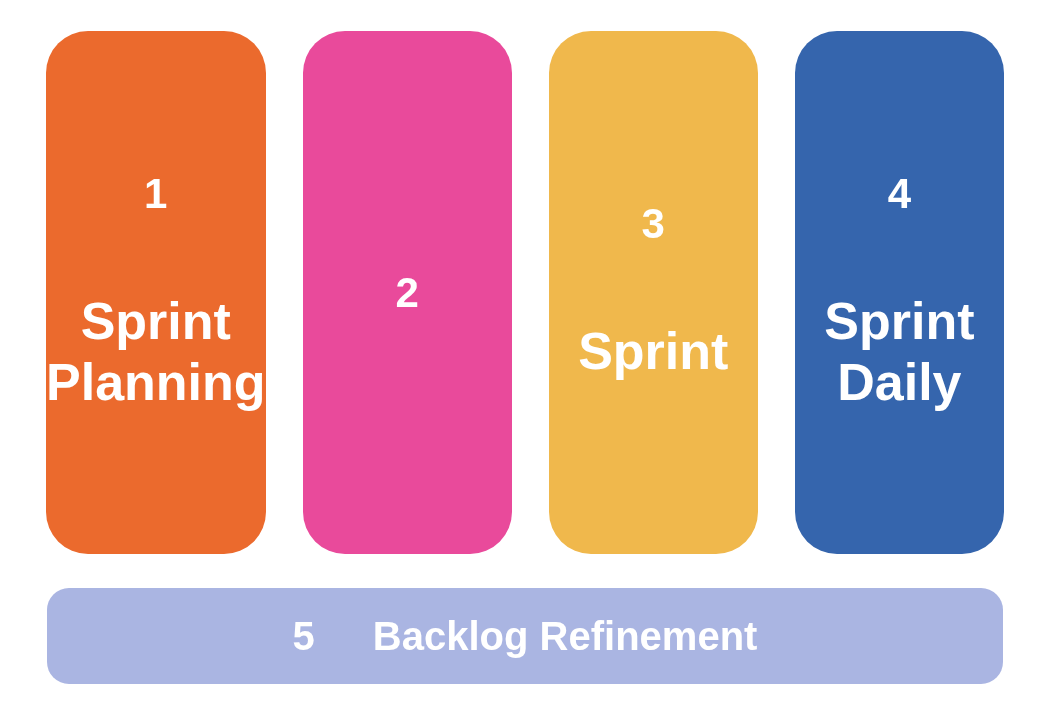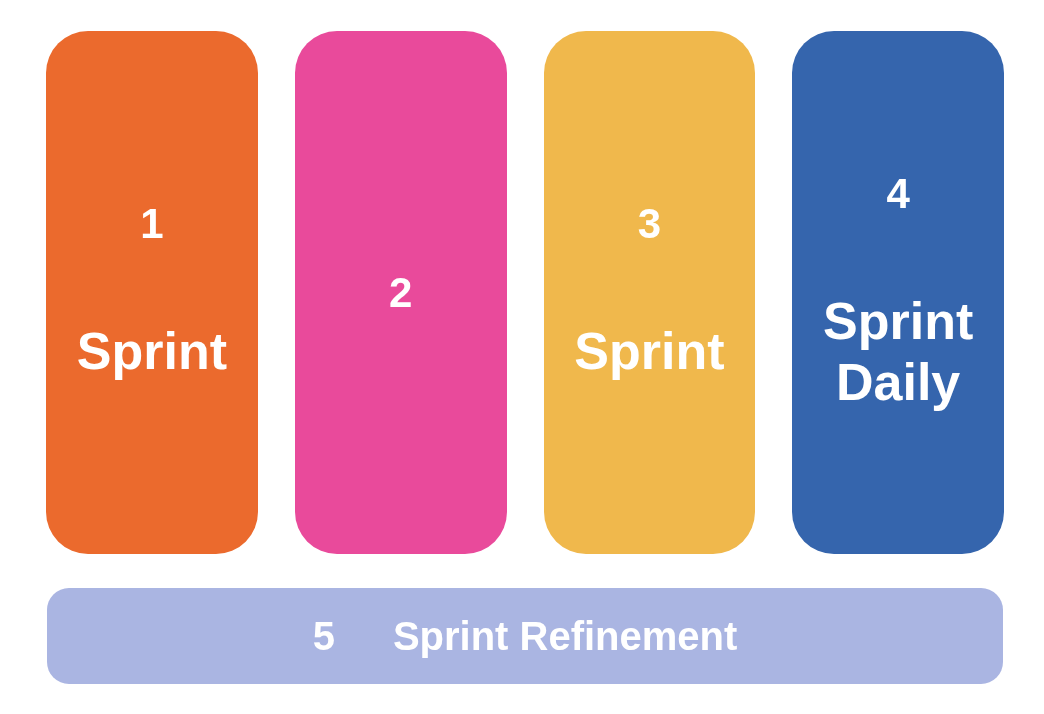--- a/index.html
+++ b/index.html
@@ -68,20 +68,21 @@
 <body>
 
 <div class="canvas">
 
   <div class="pillars">
 
     <div class="pillar" style="background-color: rgb(235, 106, 45);">
       <div class="pillar-number">1</div>
       <div class="pillar-label">
         <span>Sprint</span><br>
+        <span>Planning</span>
       </div>
     </div>
 
     <div class="pillar" style="background-color: rgb(233, 74, 155);">
       <div class="pillar-number">2</div>
     </div>
 
     <div class="pillar" style="background-color: rgb(240, 184, 76);">
       <div class="pillar-number">3</div>
       <div class="pillar-label">
@@ -94,16 +95,16 @@
       <div class="pillar-label">
         <span>Sprint</span><br>
         <span>Daily</span>
       </div>
     </div>
 
   </div>
 
   <div class="bottom-bar" style="background-color: rgb(170, 181, 226);">
     <span class="bar-number">5</span>
-    <span class="bar-label">Sprint Refinement</span>
+    <span class="bar-label">Backlog Refinement</span>
   </div>
 
 </div>
 
 </body></html>

